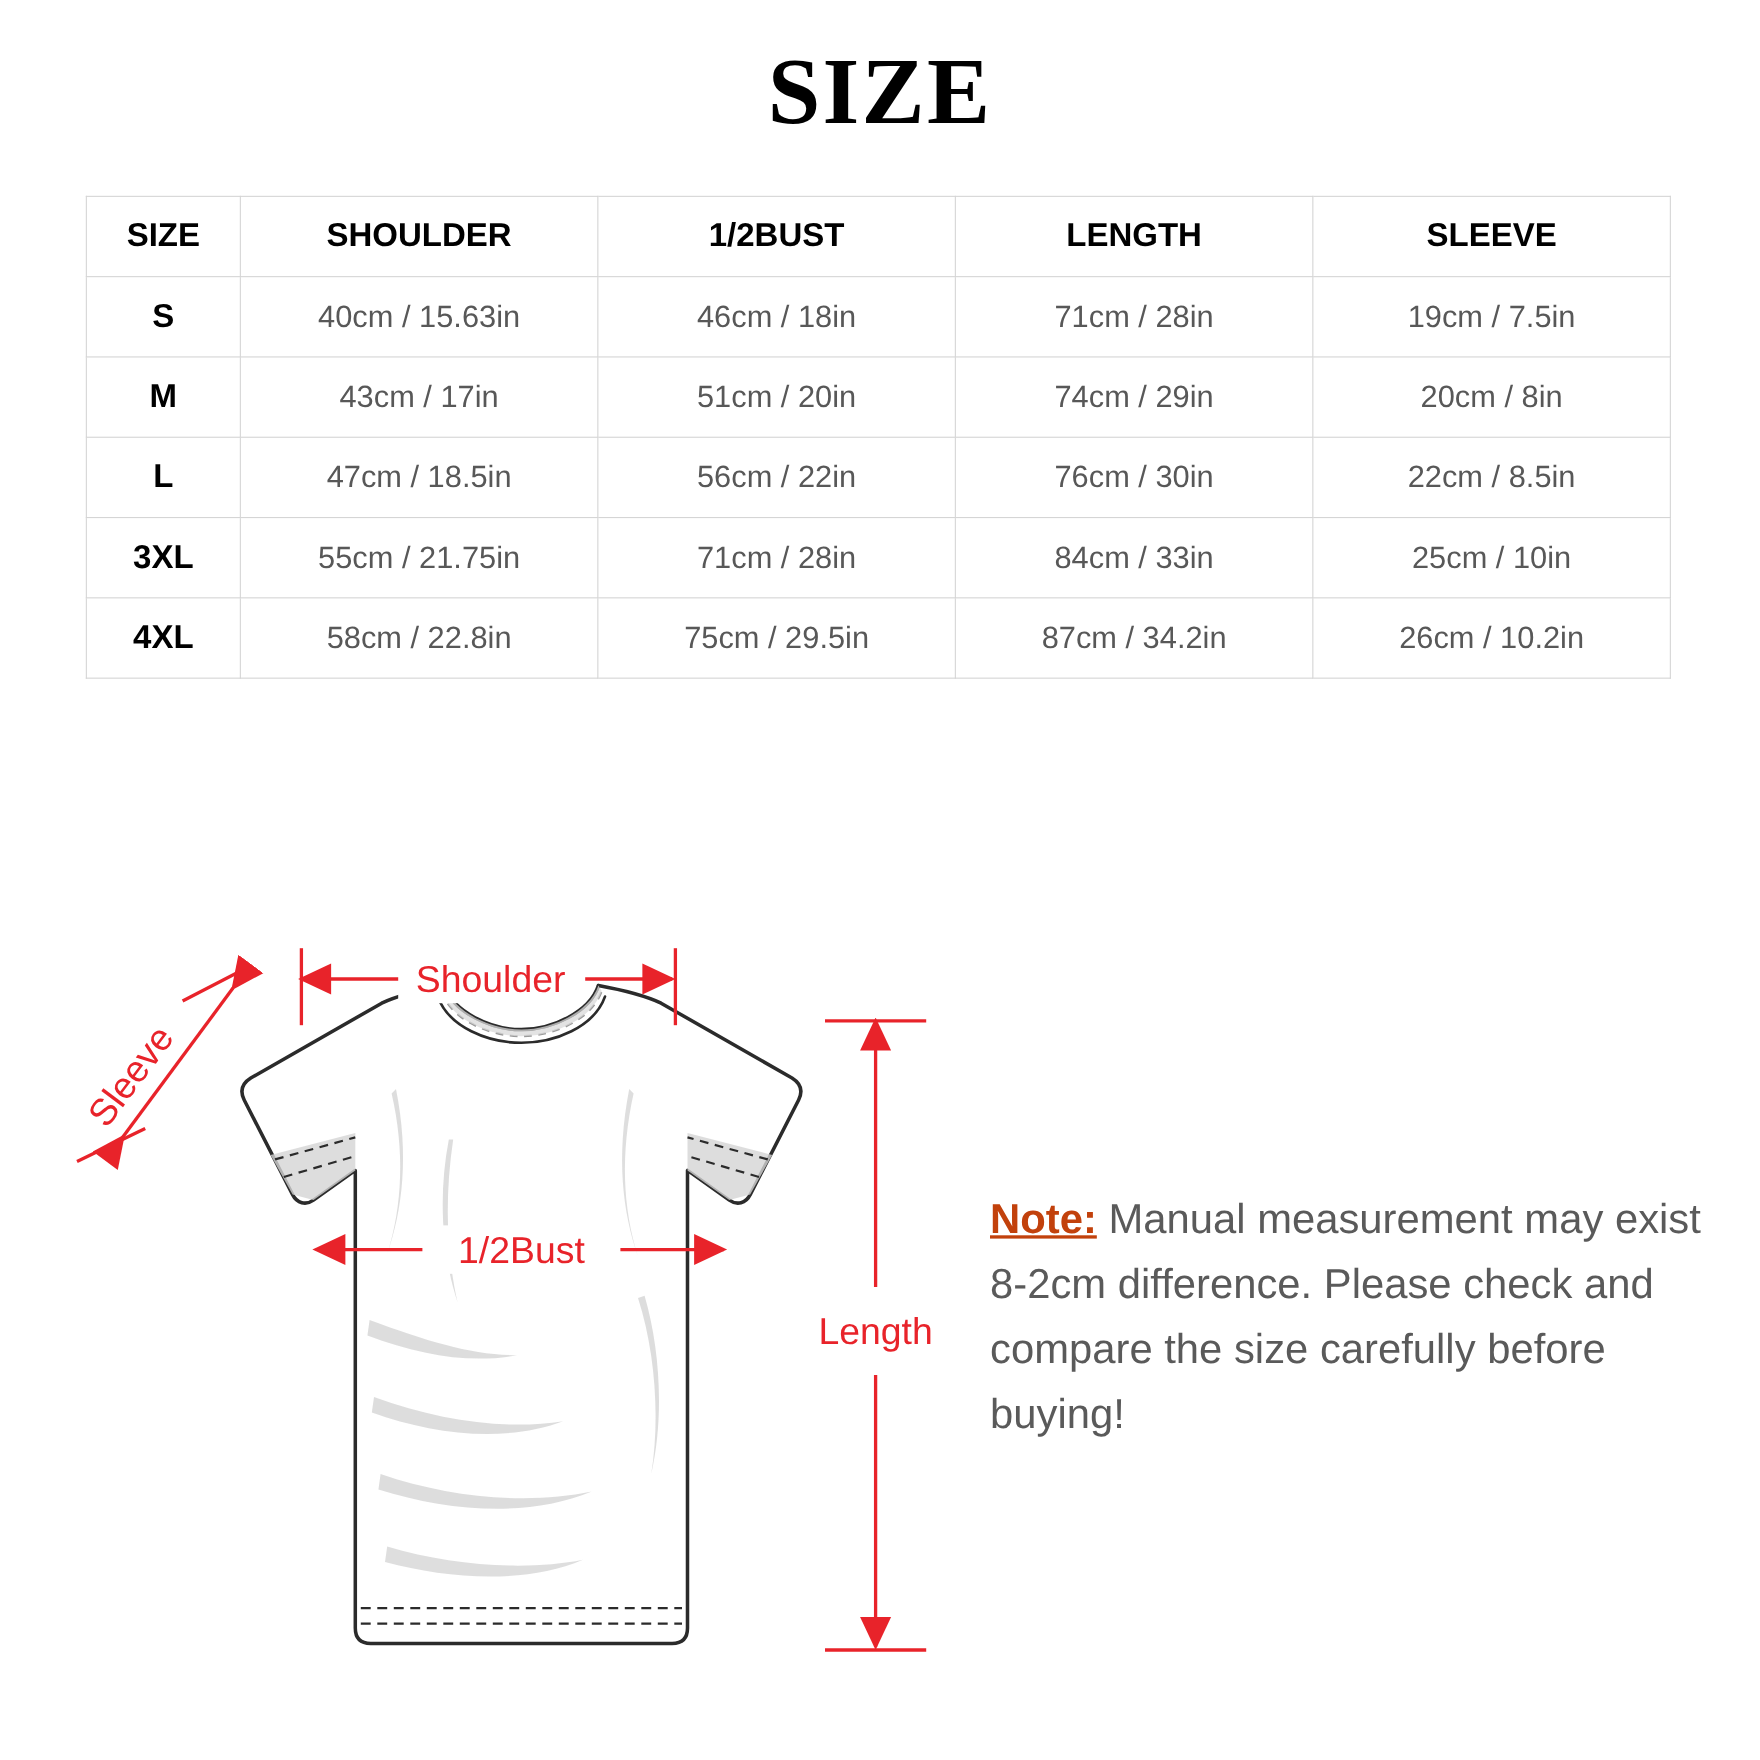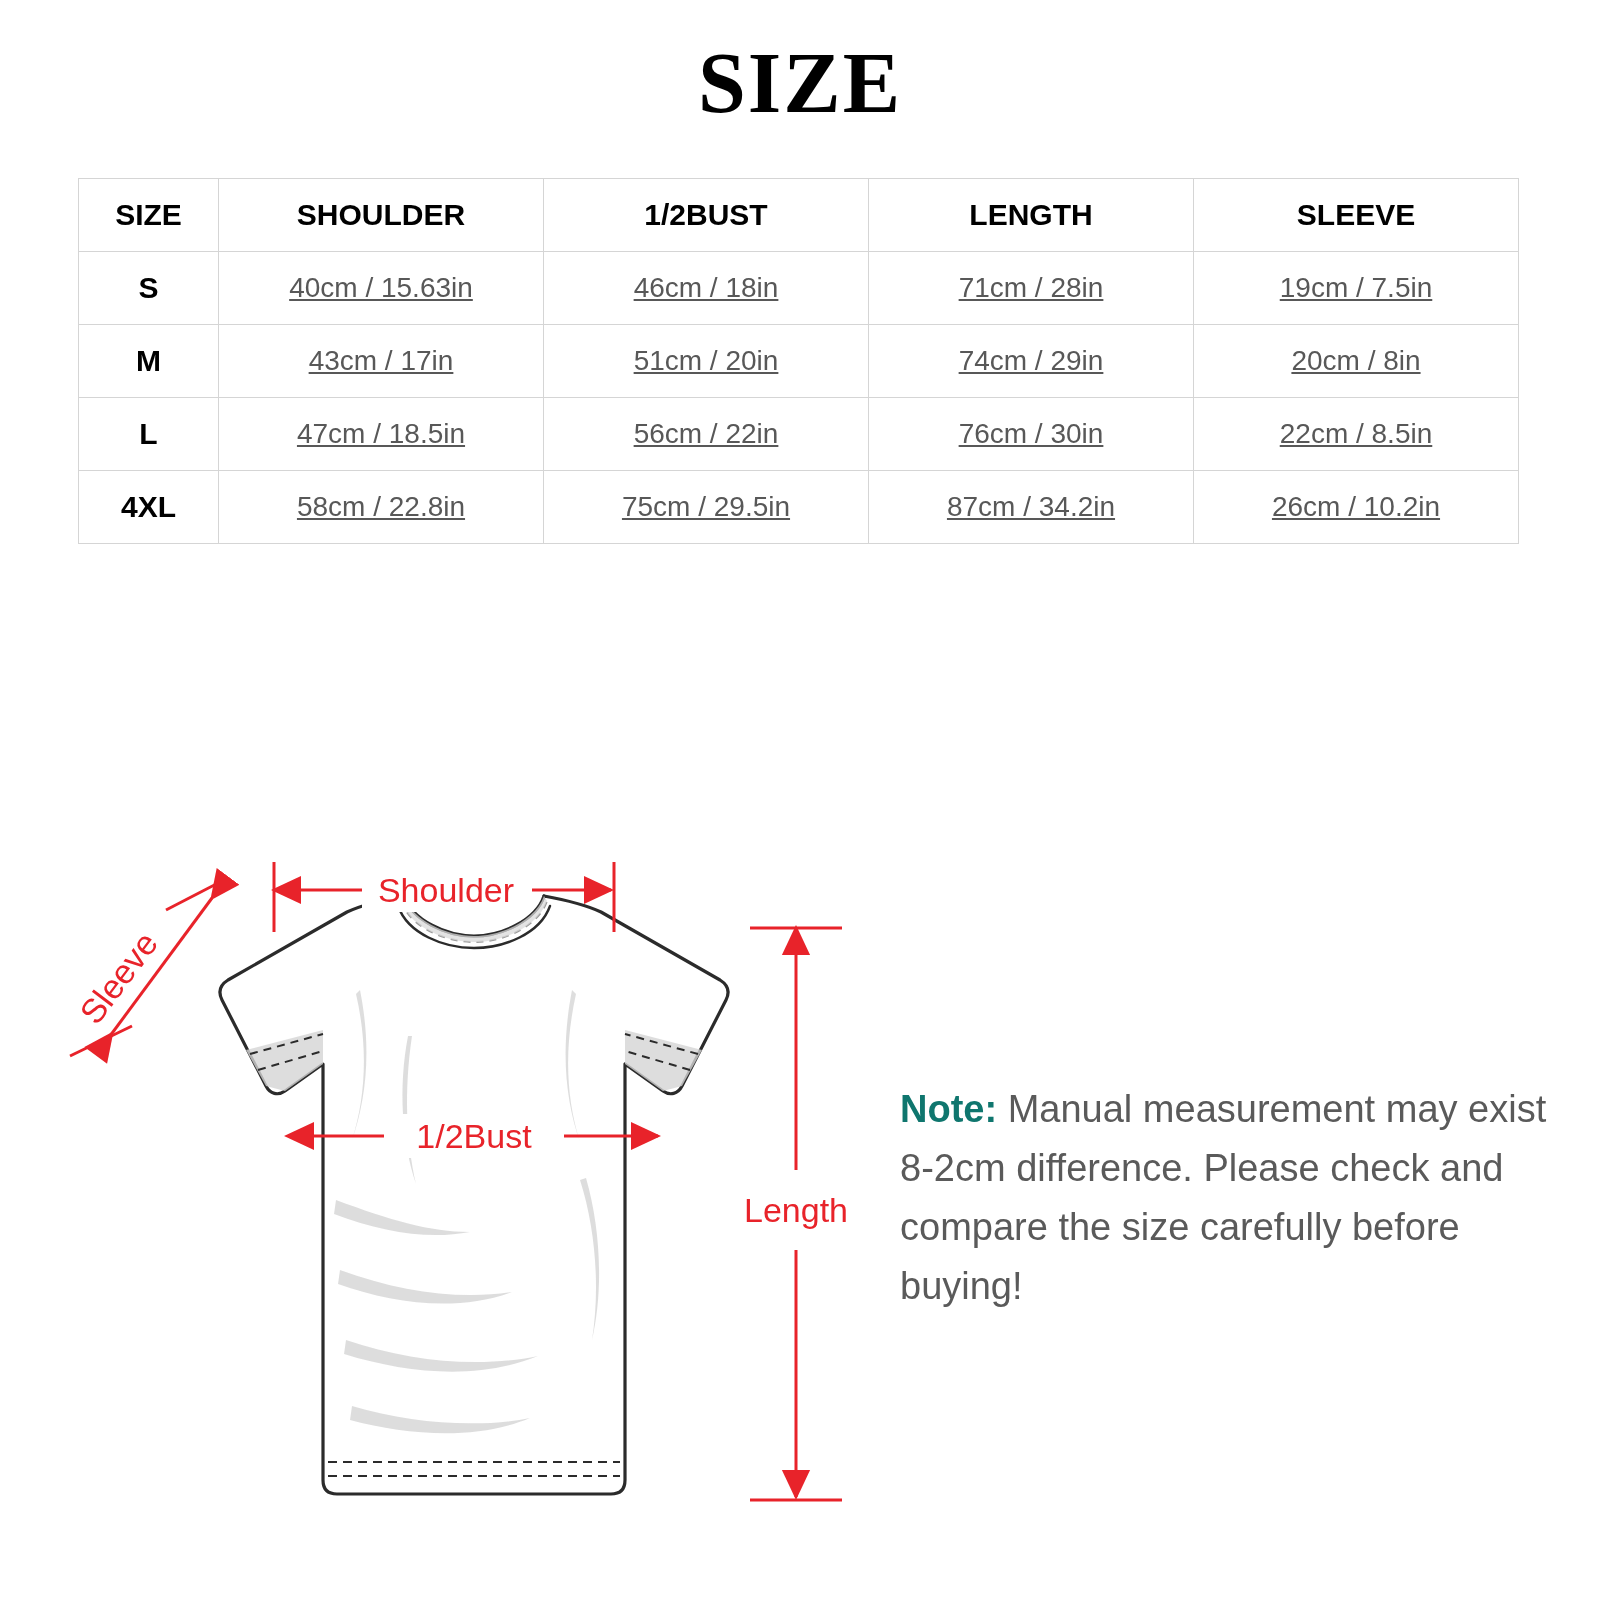--- a/index.html
+++ b/index.html
@@ -53,21 +53,20 @@
   }
   table.size-table td.sizecol {
     font-size: 30px;
     font-weight: bold;
     color: #000000;
   }
   table.size-table td.val {
     font-size: 28px;
     color: #585858;
     font-weight: normal;
-    text-decoration: underline;
   }
   col.c-size  { width: 140px; }
   col.c-sh    { width: 325px; }
   col.c-bu    { width: 325px; }
   col.c-le    { width: 325px; }
   col.c-sl    { width: 325px; }
 
   
   .diagram {
     position: absolute;
@@ -82,22 +81,23 @@
   .note {
     position: absolute;
     left: 900px;
     top: 1080px;
     width: 650px;
     font-size: 38px;
     line-height: 1.55;
     color: #5a5a5a;
   }
   .note b {
-    color: #0f766e;
-    font-weight: bold;
+    color: #c2410c;
+    font-weight: bold;
+    text-decoration: underline;
   }
 </style>
 </head>
 <body>
 
 <div class="title">SIZE</div>
 
 <div class="table-wrap">
   <table class="size-table">
     <colgroup>
@@ -130,20 +130,27 @@
         <td class="val">51cm / 20in</td>
         <td class="val">74cm / 29in</td>
         <td class="val">20cm / 8in</td>
       </tr>
       <tr>
         <td class="sizecol">L</td>
         <td class="val">47cm / 18.5in</td>
         <td class="val">56cm / 22in</td>
         <td class="val">76cm / 30in</td>
         <td class="val">22cm / 8.5in</td>
+      </tr>
+      <tr>
+        <td class="sizecol">3XL</td>
+        <td class="val">55cm / 21.75in</td>
+        <td class="val">71cm / 28in</td>
+        <td class="val">84cm / 33in</td>
+        <td class="val">25cm / 10in</td>
       </tr>
       <tr>
         <td class="sizecol">4XL</td>
         <td class="val">58cm / 22.8in</td>
         <td class="val">75cm / 29.5in</td>
         <td class="val">87cm / 34.2in</td>
         <td class="val">26cm / 10.2in</td>
       </tr>
     </tbody>
   </table>

